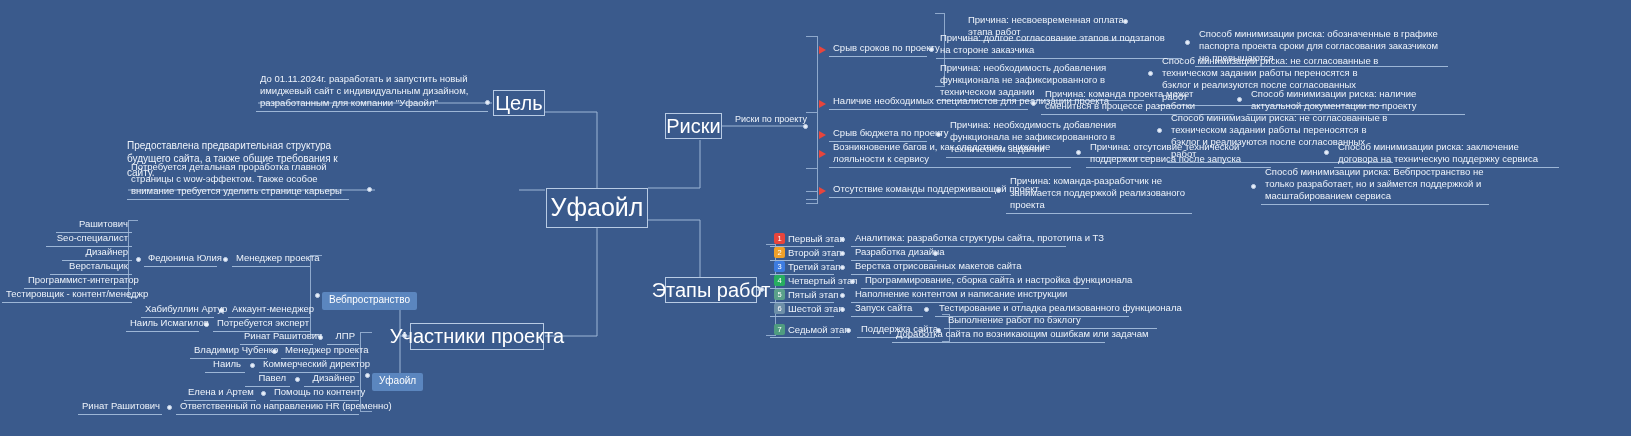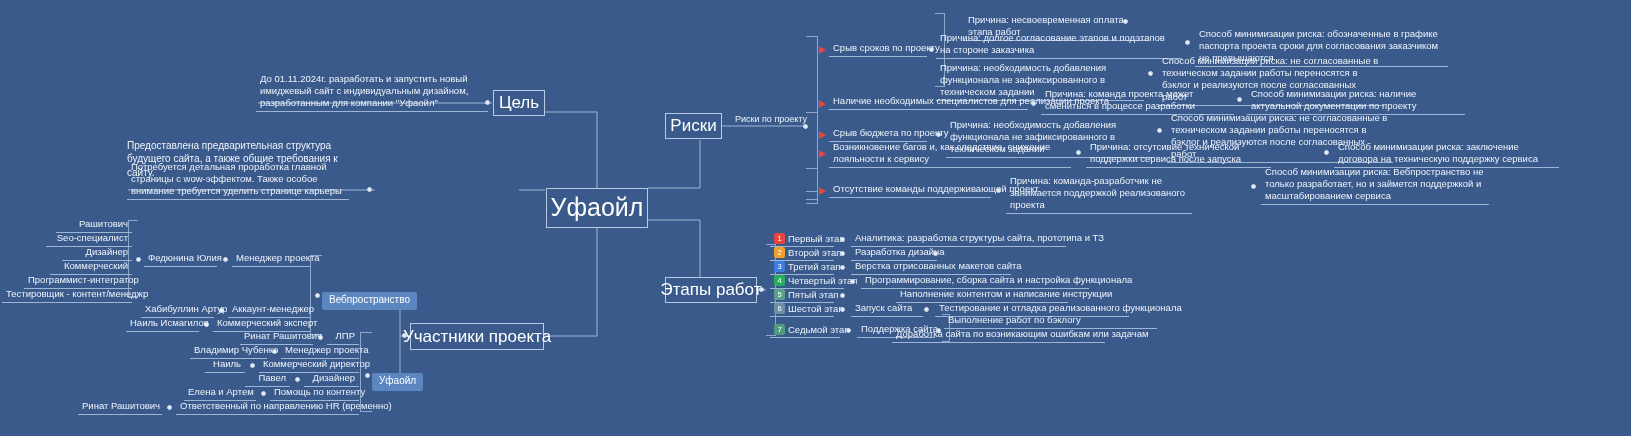--- a/index.html
+++ b/index.html
@@ -23,21 +23,21 @@
   }
   
   .box{
     border:1px solid #b8cbe4;
     background:#3a5a8c;
     color:#ffffff;
     display:flex;align-items:center;justify-content:center;
     text-align:center;
   }
   .box.root{font-size:25px;}
-  .box.l1{font-size:17px;}
+  .box.l1{font-size:20px;}
 
   
   .u{
     border-bottom:1px solid #9db6d6;
     font-size:9.5px;
     color:#eef3fa;
     padding:1px 4px 2px 4px;
     white-space:normal;
   }
   .u.nw{white-space:nowrap;}
@@ -289,21 +289,21 @@
   </div>
   <div class="dot" style="left:850px;top:279px;"></div>
   <div class="node u nw" style="left:861px;top:273px;width:228px;">
     <span>Программирование, сборка сайта и настройка функционала</span>
   </div>
 
   <div class="node u nw" style="left:770px;top:287px;width:64px;">
     <span class="badge" style="background:#5aa08a">5</span><span class="stage-text">Пятый этап</span>
   </div>
   <div class="dot" style="left:840px;top:293px;"></div>
-  <div class="node u nw" style="left:851px;top:287px;width:172px;margin-left:45px;">
+  <div class="node u nw" style="left:851px;top:287px;width:172px;">
     <span>Наполнение контентом и написание инструкции</span>
   </div>
 
   <div class="node u nw" style="left:770px;top:301px;width:64px;">
     <span class="badge" style="background:#6d8fa8">6</span><span class="stage-text">Шестой этап</span>
   </div>
   <div class="dot" style="left:840px;top:307px;"></div>
   <div class="node u nw" style="left:851px;top:301px;width:72px;">
     <span>Запуск сайта</span>
   </div>
@@ -349,39 +349,39 @@
   <div class="node u nw r" style="left:56px;top:217px;width:76px;">
     <span>Рашитович</span>
   </div>
   <div class="node u nw r" style="left:46px;top:231px;width:86px;">
     <span>Seo-специалист</span>
   </div>
   <div class="node u nw r" style="left:62px;top:245px;width:70px;">
     <span>Дизайнер</span>
   </div>
   <div class="node u nw r" style="left:50px;top:259px;width:82px;">
-    <span>Коммерческий</span>
+    <span>Верстальщик</span>
   </div>
   <div class="node u nw r" style="left:24px;top:273px;width:108px;">
     <span>Программист-интегратор</span>
   </div>
   <div class="node u nw r" style="left:2px;top:287px;width:130px;">
     <span>Тестировщик - контент/менеджр</span>
   </div>
 
   <div class="node u nw r" style="left:228px;top:302px;width:82px;">
     <span>Аккаунт-менеджер</span>
   </div>
   <div class="dot" style="left:219px;top:308px;"></div>
   <div class="node u nw r" style="left:141px;top:302px;width:73px;">
     <span>Хабибуллин Артур</span>
   </div>
 
   <div class="node u nw r" style="left:213px;top:316px;width:97px;">
-    <span>Коммерческий эксперт</span>
+    <span>Потребуется эксперт</span>
   </div>
   <div class="dot" style="left:204px;top:322px;"></div>
   <div class="node u nw r" style="left:126px;top:316px;width:73px;">
     <span>Наиль Исмагилов</span>
   </div>
 
   <div class="dot" style="left:365px;top:373px;"></div>
   <div class="node" style="left:372px;top:369px;">
     <span class="chip">Уфаойл</span>
   </div>

